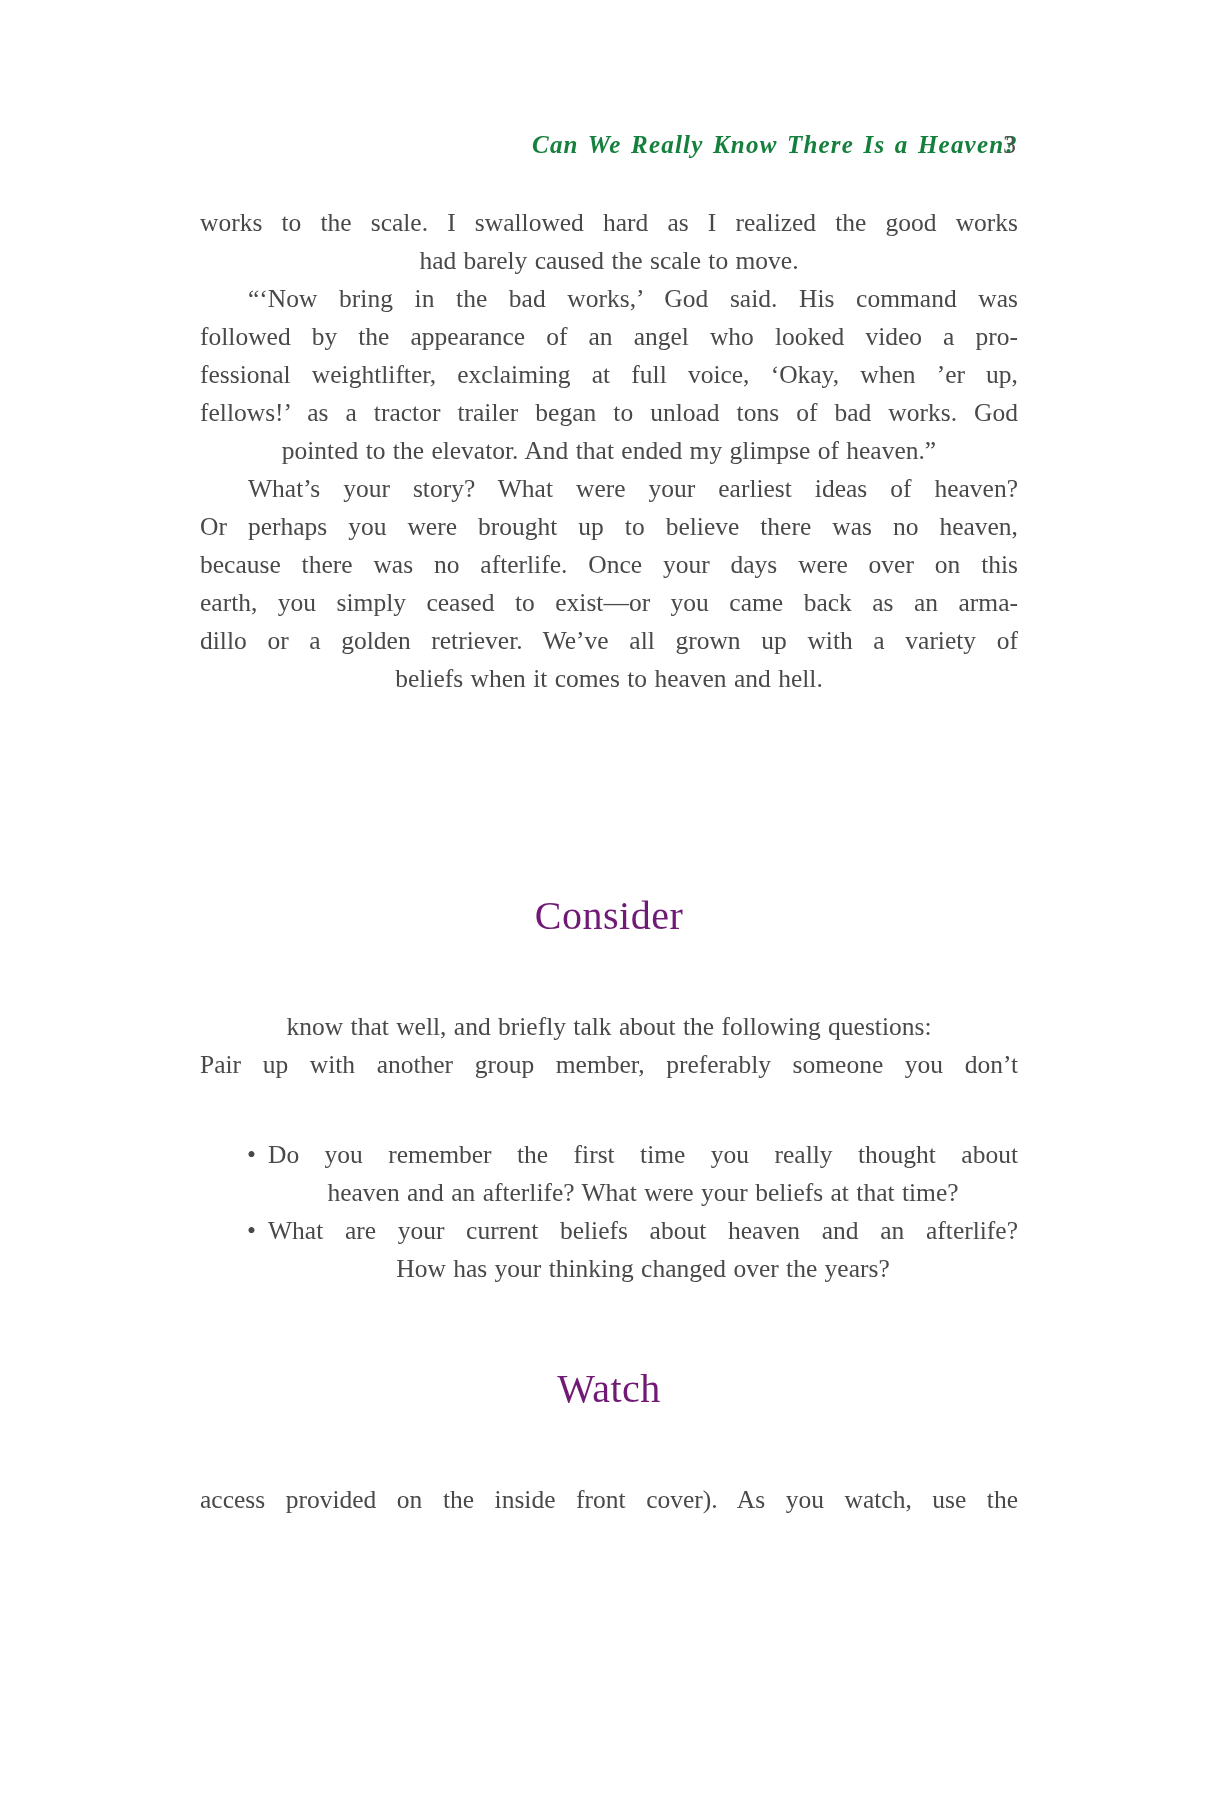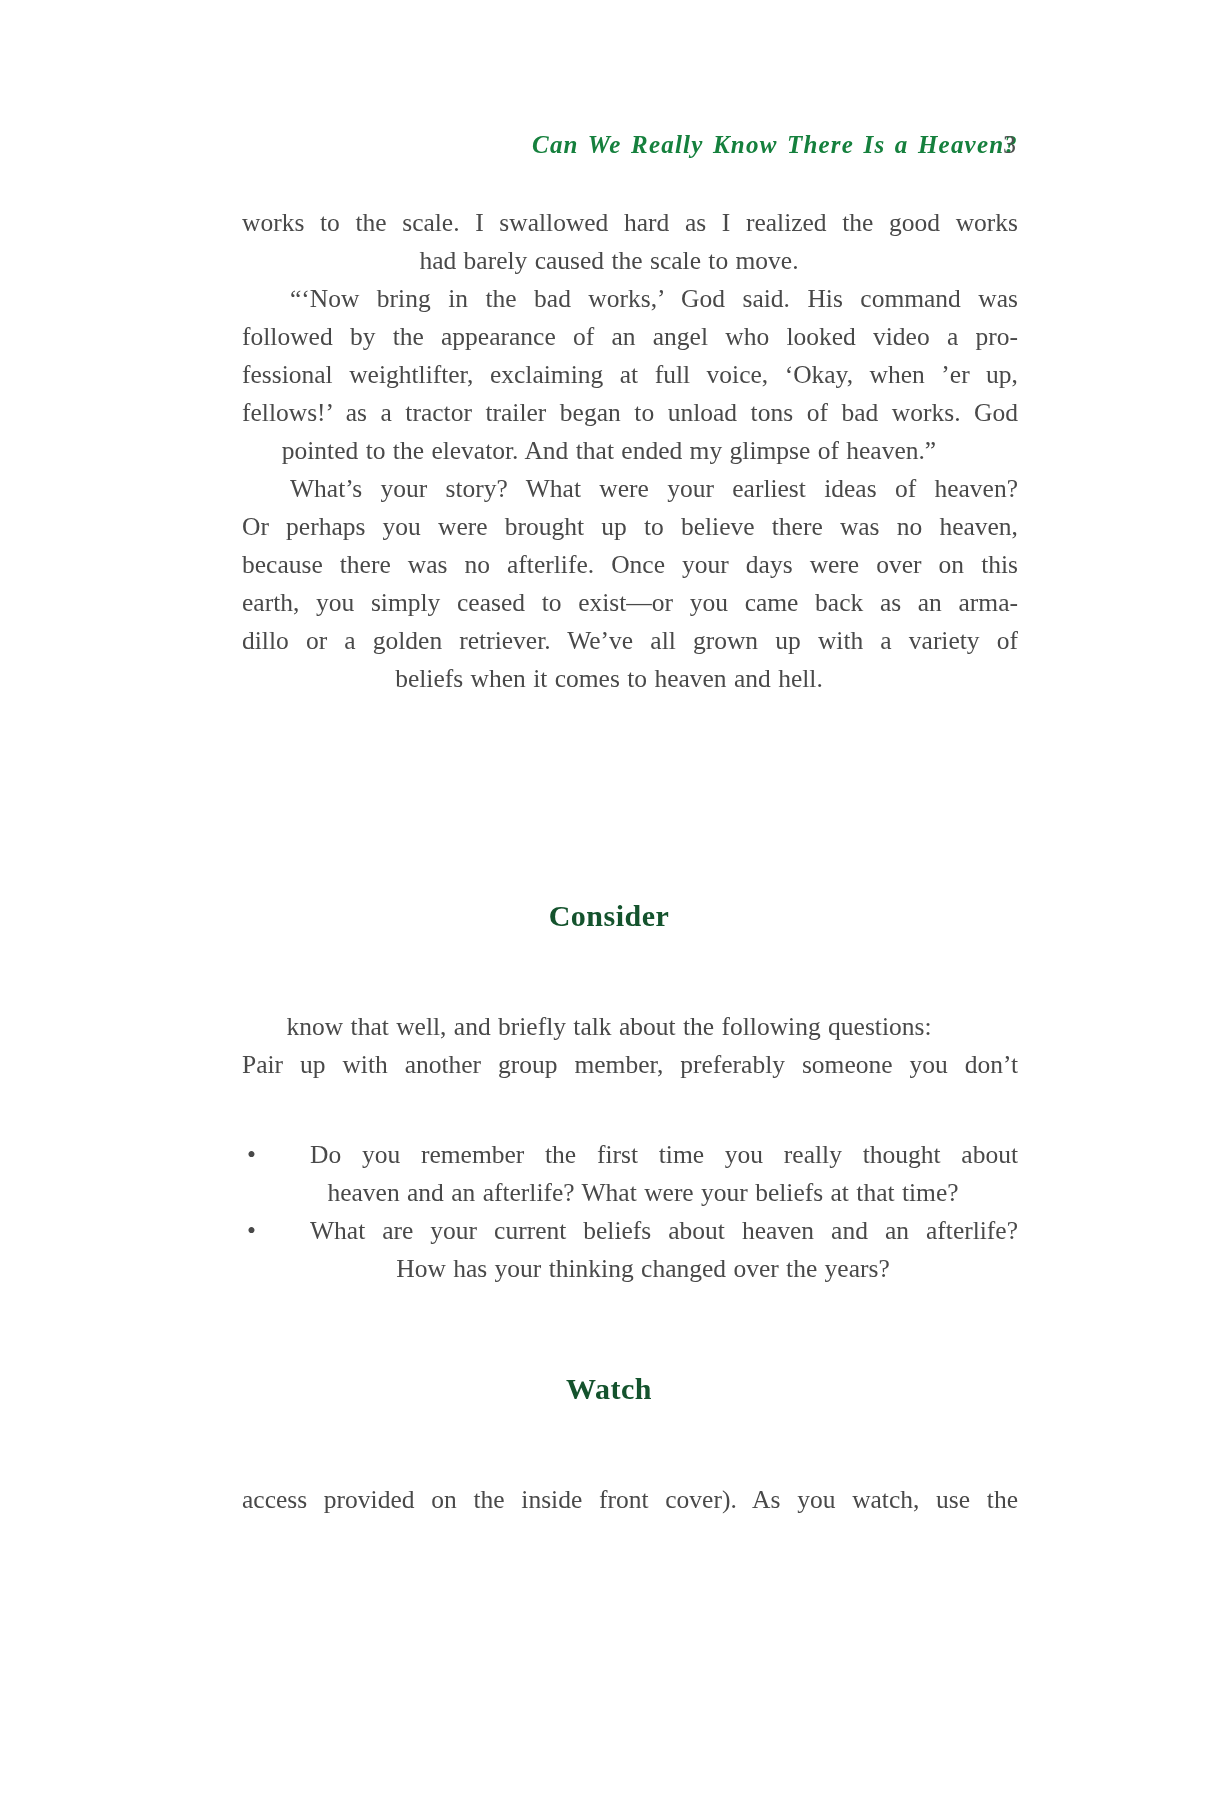--- a/index.html
+++ b/index.html
@@ -43,30 +43,29 @@
   .line {
     font-size: 25.5px;
     line-height: 38px;
     color: #494949;
     word-spacing: 1px;
     text-align: center;
   }
   .j {
     text-align: justify;
     text-align-last: justify;
-    margin-left: 42px;
   }
   .indent { text-indent: 48px; }
   .section-heading {
     text-align: center;
-    font-size: 30px;
+    font-size: 40px;
     line-height: 48px;
-    font-weight: 700;
+    font-weight: 400;
     letter-spacing: 0.5px;
-    color: #14532d;
+    color: #701a75;
   }
   .consider-heading { margin-top: 194px; margin-bottom: 68px; }
   .watch-heading { margin-top: 77px; margin-bottom: 68px; }
   .bullet-list { margin-top: 52px; }
   .bullet-item {
     position: relative;
     padding-left: 68px;
   }
   .bullet-marker {
     position: absolute;

